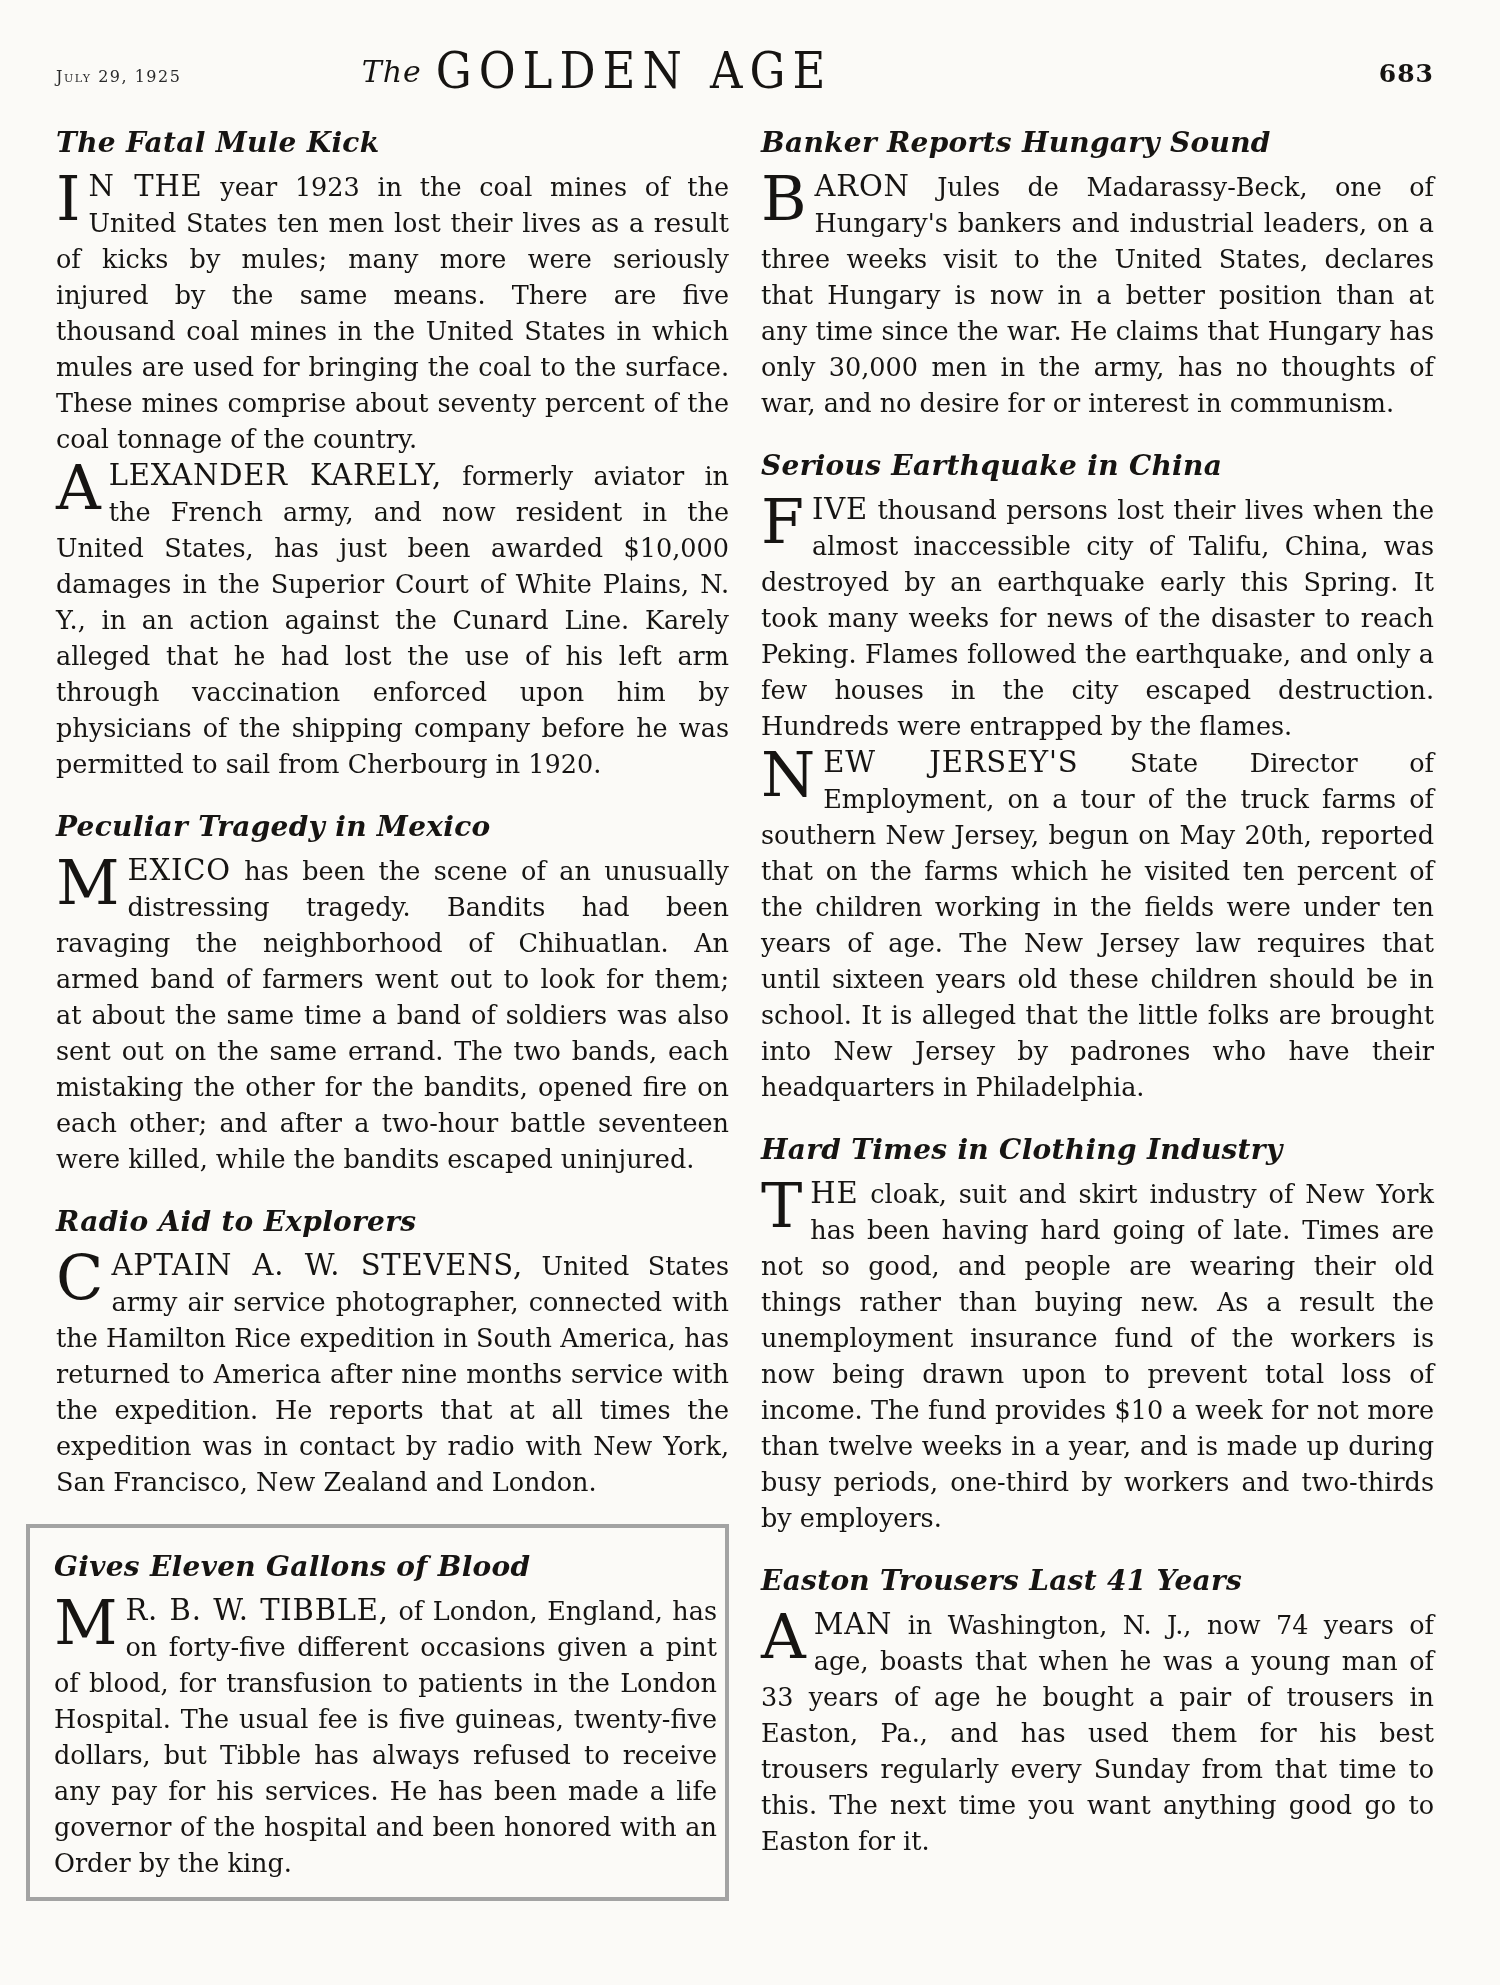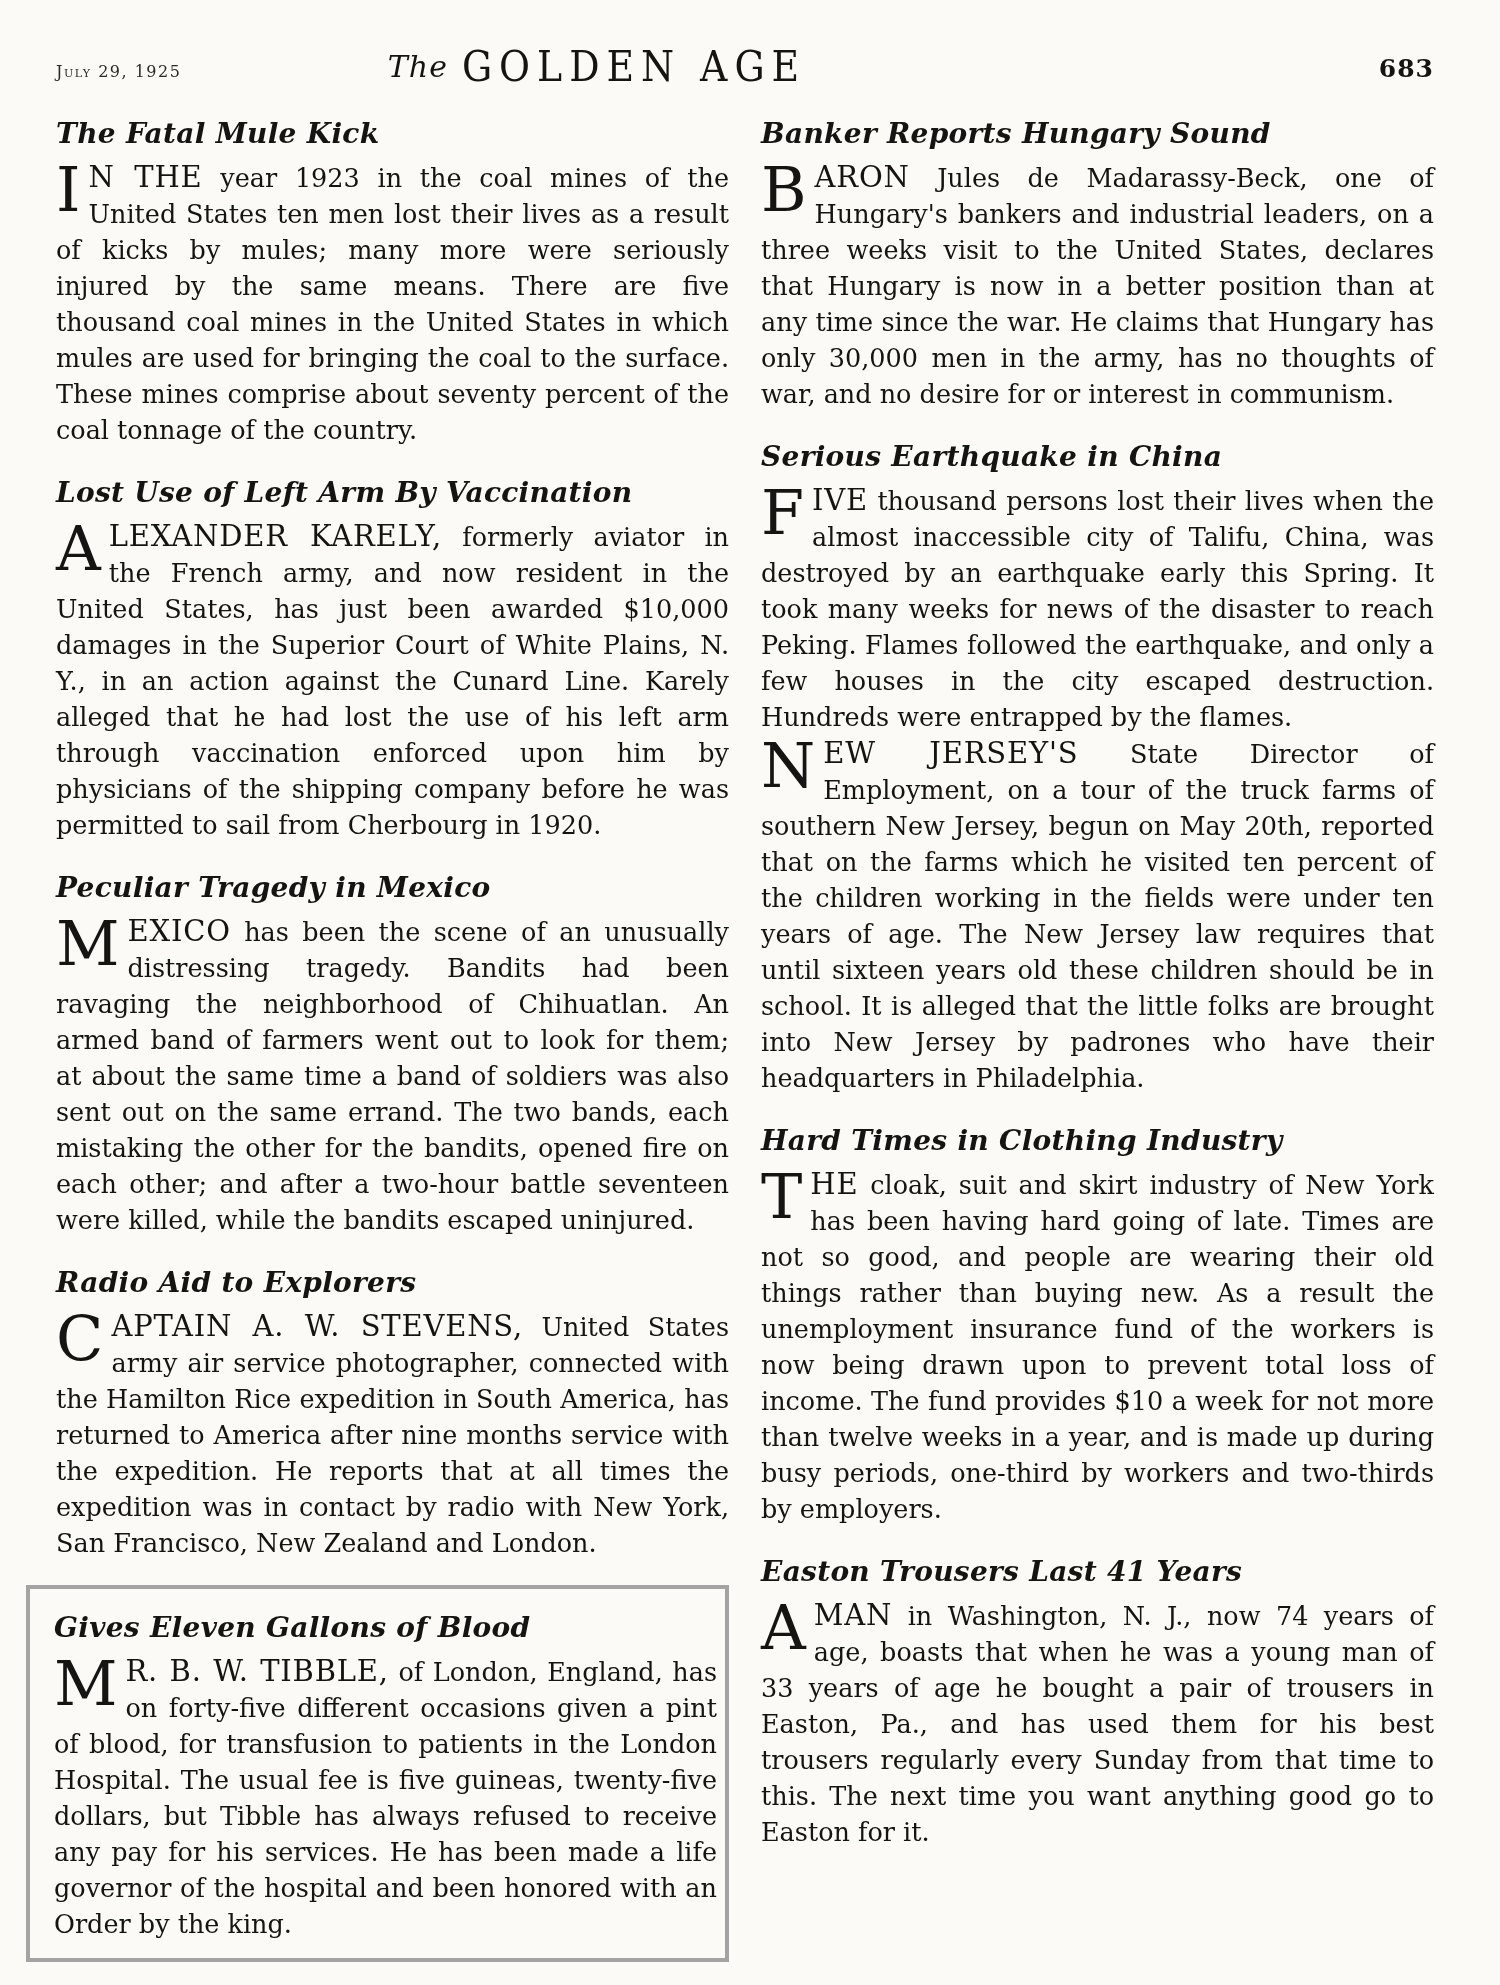--- a/index.html
+++ b/index.html
@@ -39,21 +39,21 @@
     align-items: center;
     gap: 14px;
     white-space: nowrap;
   }
   .masthead .the {
     font-style: italic;
     font-size: 30px;
     letter-spacing: 1px;
   }
   .masthead .title {
-    font-size: 42px;
+    font-size: 50px;
     letter-spacing: 7px;
     font-stretch: semi-condensed;
   }
   .pagenum {
     justify-self: end;
     font-size: 25px;
     font-weight: bold;
     letter-spacing: 1px;
   }
   
@@ -116,21 +116,20 @@
   <div class="columns">
 
     <div class="col">
 
       <section class="article">
         <h2>The Fatal Mule Kick</h2>
         <p><span class="dropcap">I</span><span class="lead">N THE</span> <span>year 1923 in the coal mines of the United States ten men lost their lives as a result of kicks by mules; many more were seriously injured by the same means. There are five thousand coal mines in the United States in which mules are used for bringing the coal to the surface. These mines comprise about seventy percent of the coal tonnage of the country.</span></p>
       </section>
 
       <section class="article">
-        <h2>Lost Use of Left Arm By Vaccination</h2>
         <p><span class="dropcap">A</span><span class="lead">LEXANDER KARELY,</span> <span>formerly aviator in the French army, and now resident in the United States, has just been awarded $10,000 damages in the Superior Court of White Plains, N. Y., in an action against the Cunard Line. Karely alleged that he had lost the use of his left arm through vaccination enforced upon him by physicians of the shipping company before he was permitted to sail from Cherbourg in 1920.</span></p>
       </section>
 
       <section class="article">
         <h2>Peculiar Tragedy in Mexico</h2>
         <p><span class="dropcap">M</span><span class="lead">EXICO</span> <span>has been the scene of an unusually distressing tragedy. Bandits had been ravaging the neighborhood of Chihuatlan. An armed band of farmers went out to look for them; at about the same time a band of soldiers was also sent out on the same errand. The two bands, each mistaking the other for the bandits, opened fire on each other; and after a two-hour battle seventeen were killed, while the bandits escaped uninjured.</span></p>
       </section>
 
       <section class="article">
         <h2>Radio Aid to Explorers</h2>

